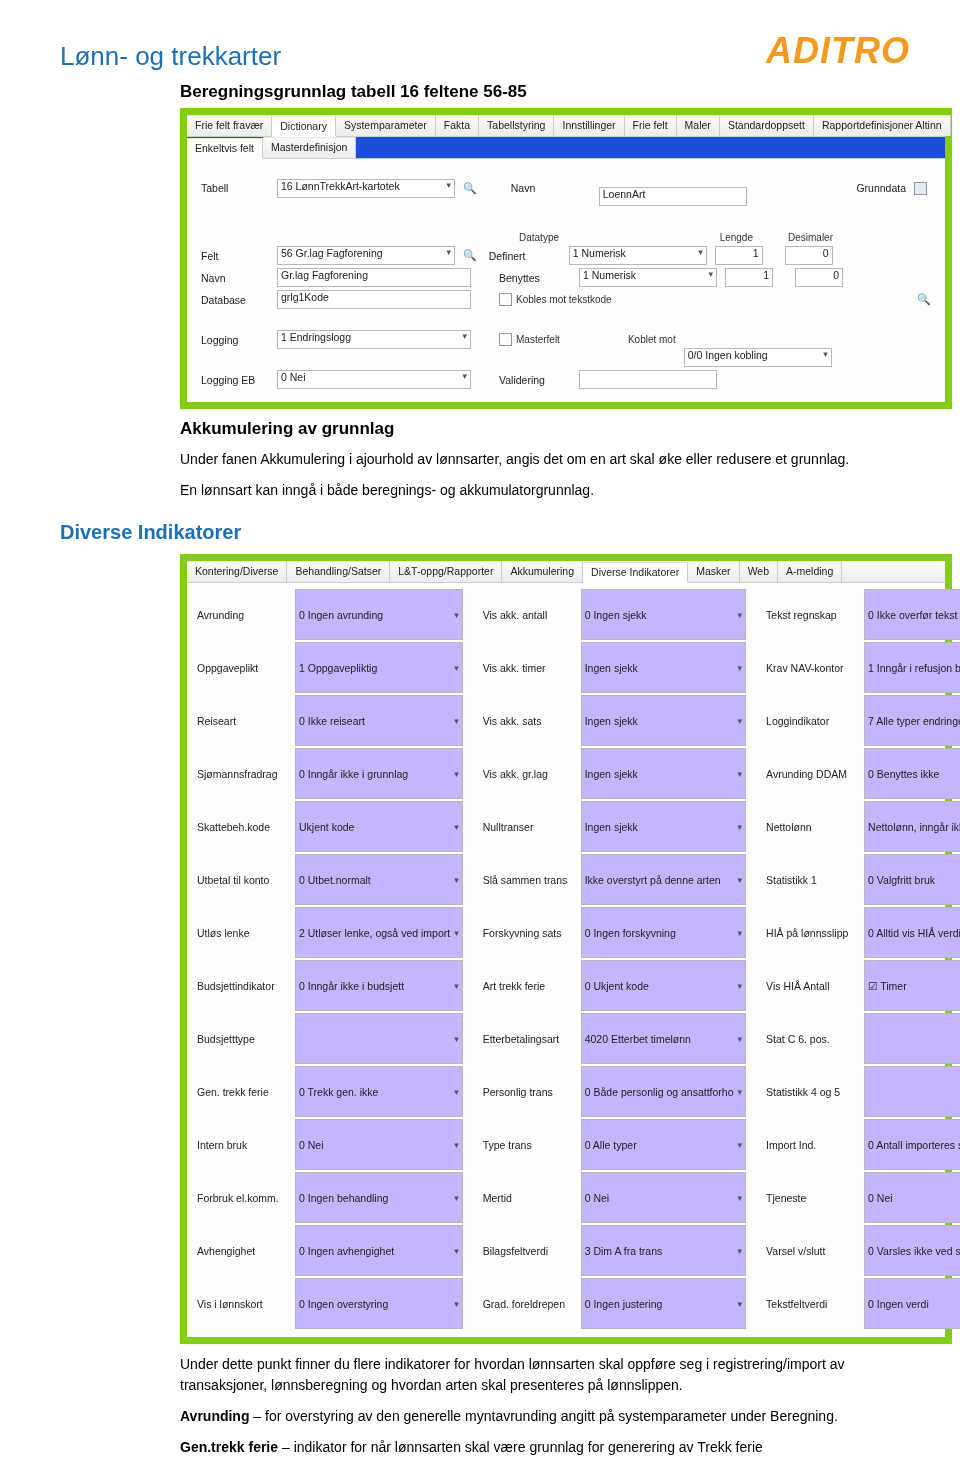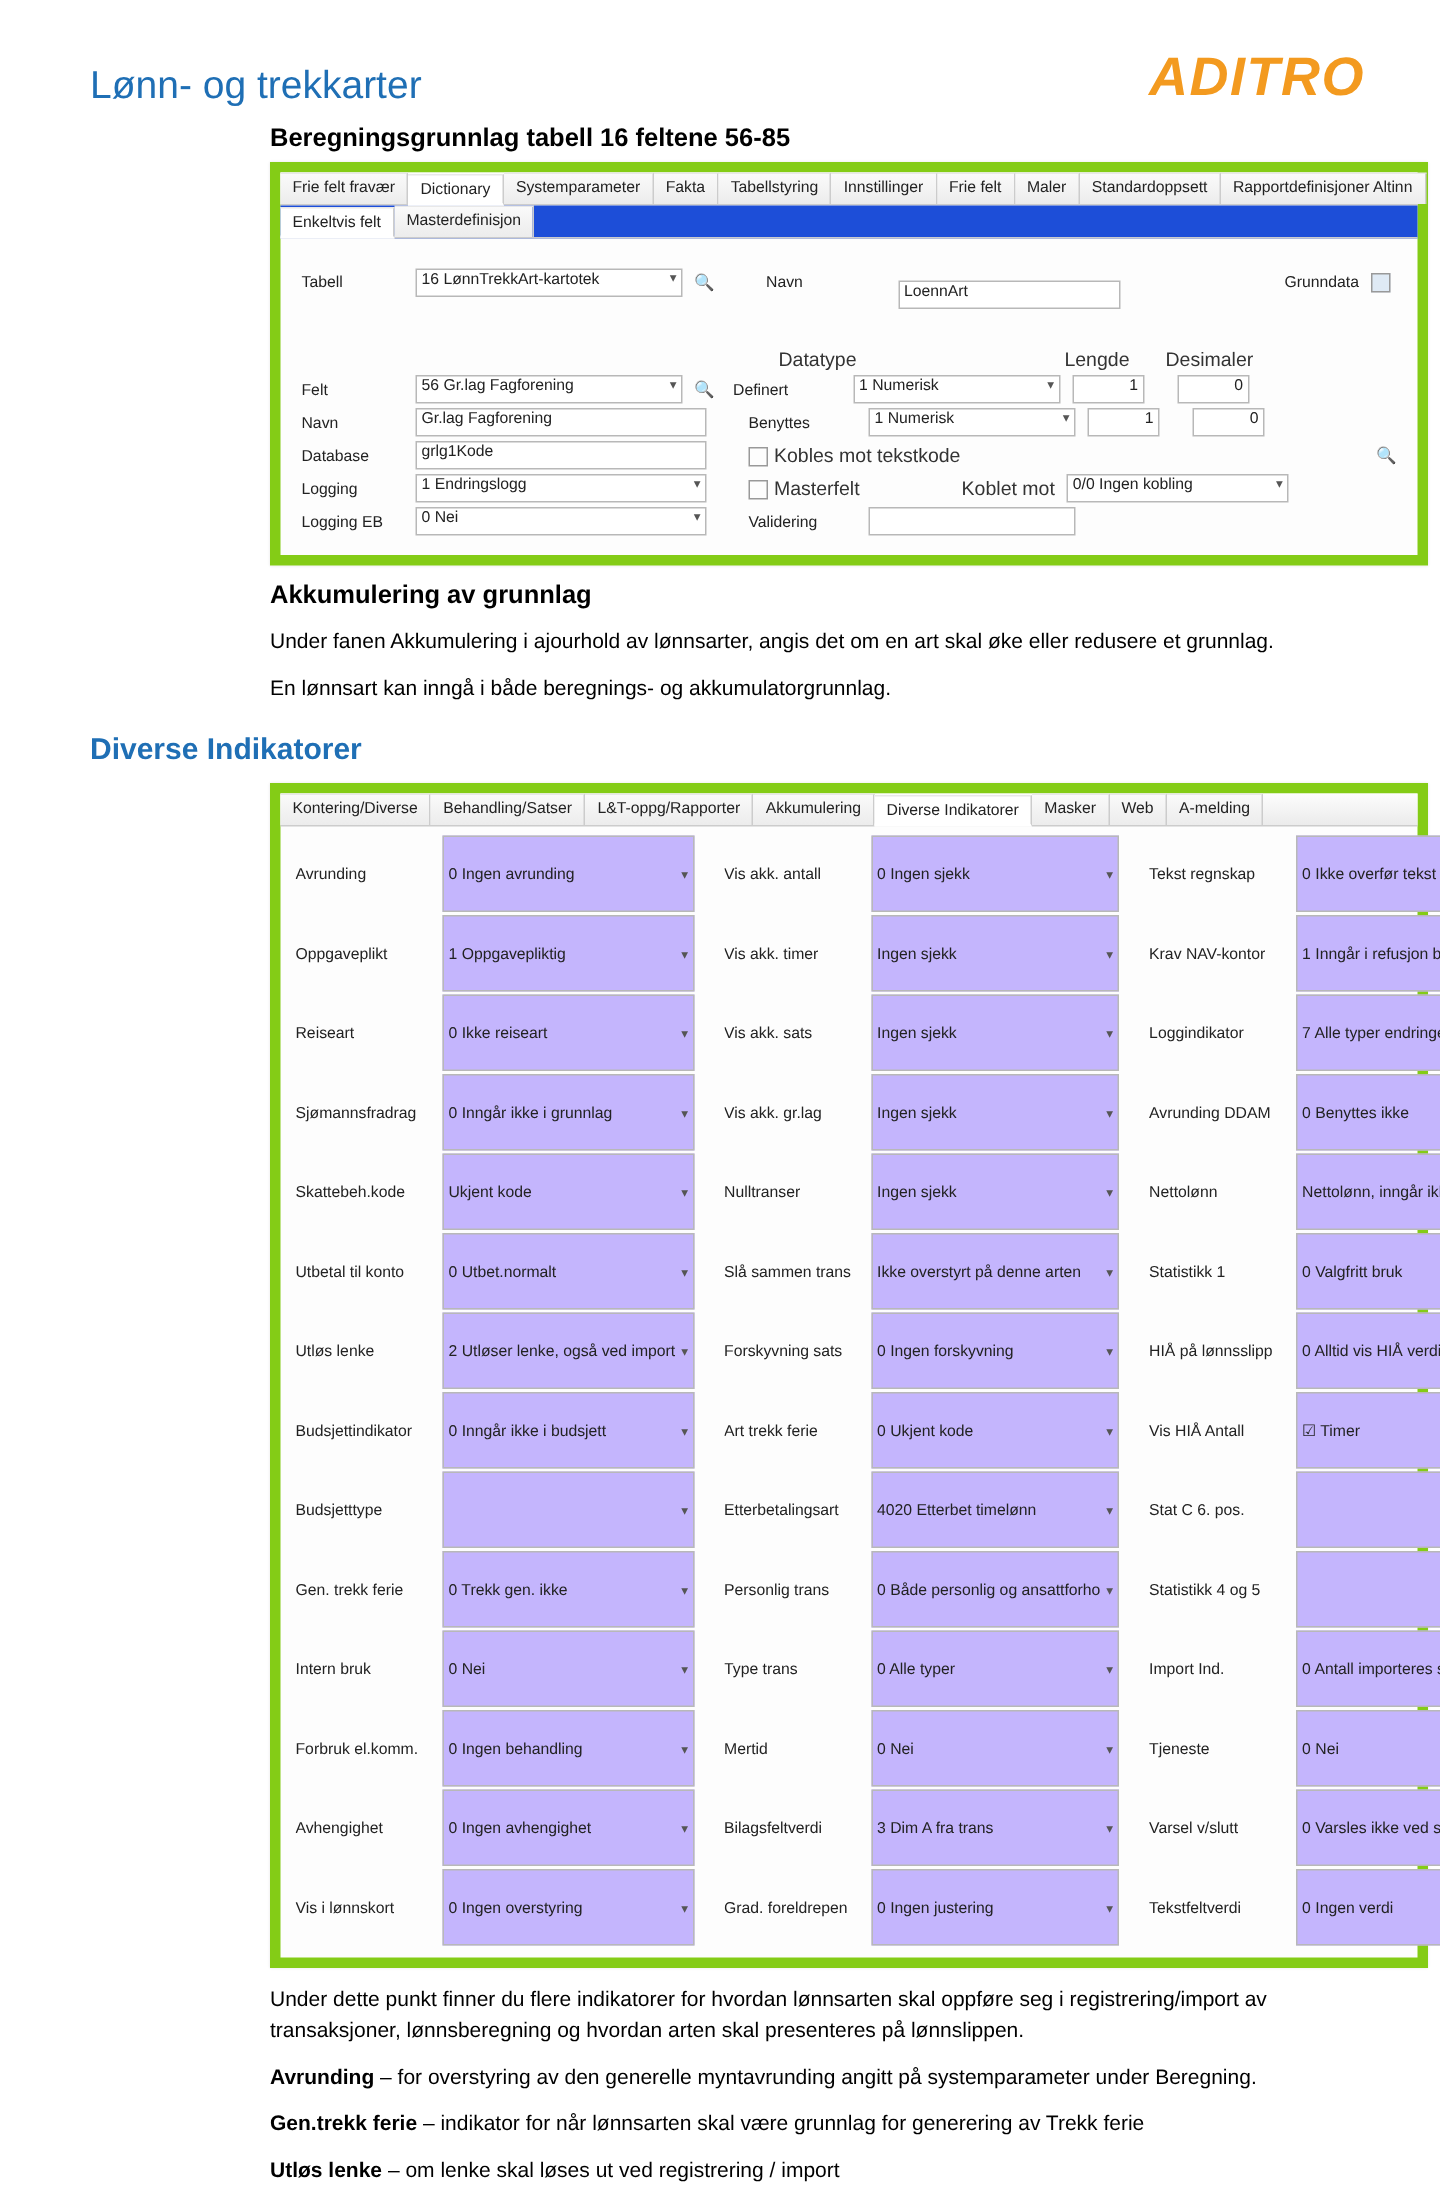--- a/index.html
+++ b/index.html
@@ -24,21 +24,21 @@
 .inp.combo { justify-content: space-between; }
 .drop { color: #555; font-size: 9px; padding-left: 4px; }
 .mag { color: #5a7fb5; font-size: 11px; }
 .chk { width: 11px; height: 11px; border: 1px solid #999; display: inline-block; margin-right: 4px; vertical-align: middle; }
 .grid3 { display: grid; grid-template-columns: 1fr 1fr 1fr; gap: 2px 20px; padding: 6px 10px 8px 10px; }
 .gcell { display: flex; align-items: center; gap: 6px; }
 .glbl { width: 92px; font-size: 10.5px; white-space: nowrap; overflow: hidden; }
 .gval { flex: 1; border: 1px solid #b8b8b8; background: #c4b5fd; height: 17px; padding: 16px 3px; font-size: 10.5px; display: flex; align-items: center; justify-content: space-between; white-space: nowrap; overflow: hidden; }
 .footer { display: flex; justify-content: space-between; margin: 40px 60px 20px 60px; font-family: Verdana; font-size: 13px; }
 .subtabs { display: flex; background: #1d4ed8; border-bottom: 1px solid #ccc; }
-.hdr-small { font-size: 13px; color: #333; }
+.hdr-small { font-size: 10px; color: #333; }
 </style>
 </head>
 <body>
 
 <div class="page">
   <div class="header">
     <div class="doc-title">Lønn- og trekkarter</div>
     <div class="logo">ADITRO</div>
   </div>
 
@@ -113,21 +113,21 @@
         <span class="mag" style="margin-left:auto;">🔍</span>
       </div>
       <div class="form-row">
         <span class="lbl">Logging</span>
         <span class="inp combo" style="width:186px;">
             <span>1 Endringslogg</span>
             <span class="drop">▾</span>
           </span>
         <span style="margin-left:20px;"><span class="chk"></span><span class="hdr-small">Masterfelt</span></span>
         <span class="hdr-small" style="margin-left:60px;">Koblet mot</span>
-        <span class="inp combo" style="width:140px;">
+        <span class="inp combo" style="width:140px;margin-top:36px;">
             <span>0/0 Ingen kobling</span>
             <span class="drop">▾</span>
           </span>
       </div>
       <div class="form-row">
         <span class="lbl">Logging EB</span>
         <span class="inp combo" style="width:186px;">
             <span>0 Nei</span>
             <span class="drop">▾</span>
           </span>

